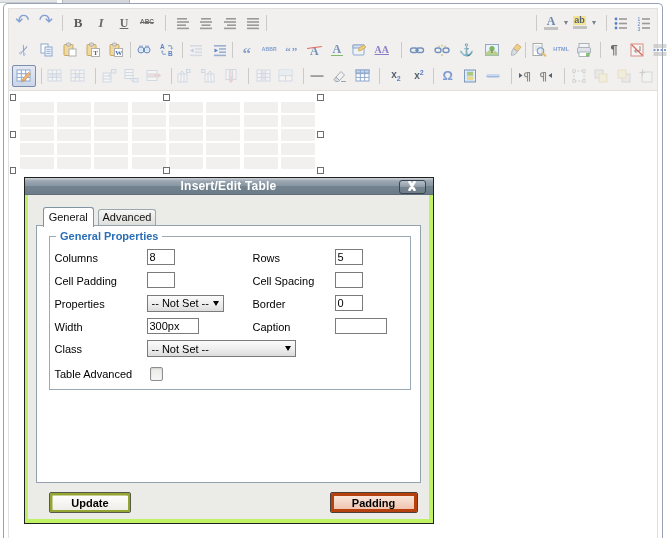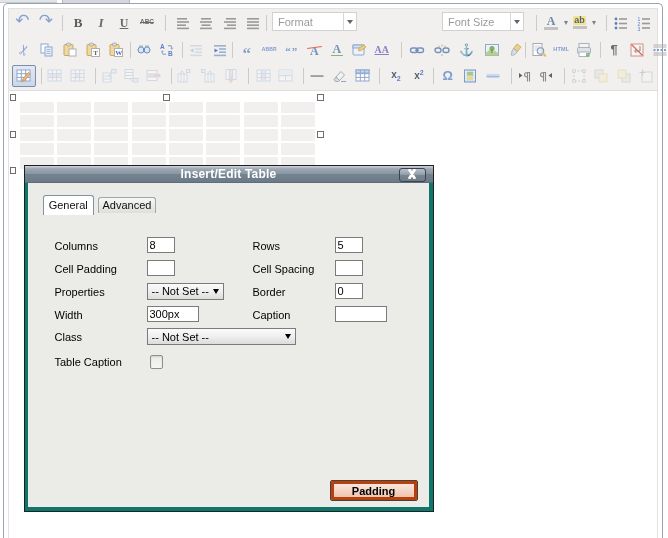--- a/index.html
+++ b/index.html
@@ -29,21 +29,21 @@
   .gly { display:inline-block; line-height:1; }
   .active-btn { position:absolute; border:1px solid #7c8cab; background:linear-gradient(180deg,#e3e9f3,#ccd6ea); border-radius:2px; display:flex; align-items:center; justify-content:center; }
 
   
   .editor-body { position:absolute; left:0; top:83px; right:0; bottom:0; background:#fff; }
   .content-table { position:absolute; display:grid; }
   .ct-cell { background:#f1f0ee; border-radius:1px; }
   .handle { position:absolute; width:6.5px; height:6.5px; background:#fff; border:1px solid #6e6e6e; }
 
   
-  .dialog { position:absolute; left:23.5px; top:165px; width:410px; height:346.5px; border:1.5px solid #20201d; background:#0f766e; box-shadow: none; text-decoration: underline; }
+  .dialog { position:absolute; left:23.5px; top:177px; width:410px; height:346.5px; border:1.5px solid #20201d; background:#bef264; box-shadow: none; text-decoration: underline; }
   .titlebar { position:absolute; left:0; top:0; width:100%; height:17px;
     background:linear-gradient(180deg,#cdd3d9 0%,#9ca7b2 18%,#8897a4 48%,#74848f 52%,#6b7a88 100%);
     border-bottom:1px solid #5f6d7a; }
   .titlebar .title { position:absolute; left:0; right:0; top:1px; text-align:center; color:#fff; font-size:12px; font-weight:bold; letter-spacing:0.2px; }
   .closebtn { position:absolute; left:374px; top:2px; width:27px; height:13.5px; border:1.5px solid #39444e; border-radius:3px;
     background:linear-gradient(180deg,#b7c0ca 0%,#94a0ac 45%,#76858f 52%,#6e7d8a 100%);
     color:#fff; font-size:10px; font-weight:bold; text-align:center; line-height:11px; }
   .chrome { position:absolute; left:3.5px; right:3.5px; top:17px; bottom:3.5px; background:#ebebe8; }
   
   .tab { position:absolute; font-size:11px; color:#111; text-align:center; }
@@ -78,32 +78,20 @@
   <div class="strip-b"></div>
 
   <div class="editor-frame">
     <div class="editor-box">
       <div class="toolbar" id="toolbar">
           <div class="tb-sep" style="left:53px;top:5.5px"></div>
           <div class="tb-sep" style="left:155.5px;top:5.5px"></div>
           <div class="tb-sep" style="left:256.5px;top:5.5px"></div>
           <div class="tb-sep" style="left:527px;top:5.5px"></div>
           <div class="tb-sep" style="left:596.5px;top:5.5px"></div>
-          <div class="combo" style="left:263px;top:3px;width:85px">
-            <span class="cb-label">Format</span>
-            <span class="cb-arrow">
-              <span class="tri-down"></span>
-            </span>
-          </div>
-          <div class="combo" style="left:433px;top:3px;width:82px">
-            <span class="cb-label">Font Size</span>
-            <span class="cb-arrow">
-              <span class="tri-down"></span>
-            </span>
-          </div>
           <div class="tb-btn" style="left:3.25px;top:3.5px">
             <span style="display:flex;align-items:center;justify-content:center;">
               <span class="gly " style="font-size:17px;color:#82a0d2;margin-top:-5px">↶</span>
             </span>
           </div>
           <div class="tb-btn" style="left:26.75px;top:3.5px">
             <span style="display:flex;align-items:center;justify-content:center;">
               <span class="gly " style="font-size:17px;color:#82a0d2;margin-top:-5px">↷</span>
             </span>
           </div>
@@ -725,20 +713,25 @@
       <span class="title">Insert/Edit Table</span>
       <span class="closebtn">
         <svg width="24" height="10" viewBox="0 0 24 10">
             <path d="M9.5 1 L14.5 9 M14.5 1 L9.5 9" stroke="#fff" stroke-width="2.6" stroke-linecap="round"></path>
           </svg>
       </span>
     </div>
     <div class="chrome">
       <div class="tab active">General</div>
       <div class="tab inactive">Advanced</div>
+      <div class="panel">
+        <div class="fieldset">
+          <span class="legend">General Properties</span>
+        </div>
+      </div>
       <div id="formlayer" style="position:absolute;left:0;top:0;right:0;bottom:0;z-index:4;">
           <span class="flabel" style="left:26.5px;top:56px">Columns</span>
           <input class="finput" type="text" style="left: 118.5px; top: 54px; width: 28px;" value="8">
           <span class="flabel" style="left:224.5px;top:56px">Rows</span>
           <input class="finput" type="text" style="left: 306.5px; top: 54px; width: 28px;" value="5">
           <span class="flabel" style="left:26.5px;top:79px">Cell Padding</span>
           <input class="finput" type="text" style="left: 118.5px; top: 77px; width: 28px;" value="">
           <span class="flabel" style="left:224.5px;top:79px">Cell Spacing</span>
           <input class="finput" type="text" style="left: 306.5px; top: 77px; width: 28px;" value="">
           <span class="flabel" style="left:26.5px;top:101.5px">Properties</span>
@@ -754,21 +747,24 @@
           <input class="finput" type="text" style="left: 118.5px; top: 122.5px; width: 52px;" value="300px">
           <span class="flabel" style="left:224.5px;top:124.5px">Caption</span>
           <input class="finput" type="text" style="left: 306.5px; top: 122.5px; width: 52px;" value="">
           <span class="flabel" style="left:26.5px;top:147px">Class</span>
           <div class="fselect" style="left:118.5px;top:145px;width:149px">
             <span class="sel-text">-- Not Set --</span>
             <span class="sel-arr">
               <span class="tri-down"></span>
             </span>
           </div>
-          <span class="flabel" style="left:26.5px;top:171.5px">Table Caption</span>
+          <span class="flabel" style="left:26.5px;top:171.5px">Table Advanced</span>
           <span class="fcheck" style="left:121.5px;top:172px"></span>
         </div>
+      <button class="dlg-btn btn-update">
+          <span class="inner">Update</span>
+        </button>
       <button class="dlg-btn btn-cancel">
           <span class="inner">Padding</span>
         </button>
     </div>
   </div>
 </div>
 
 </body></html>

